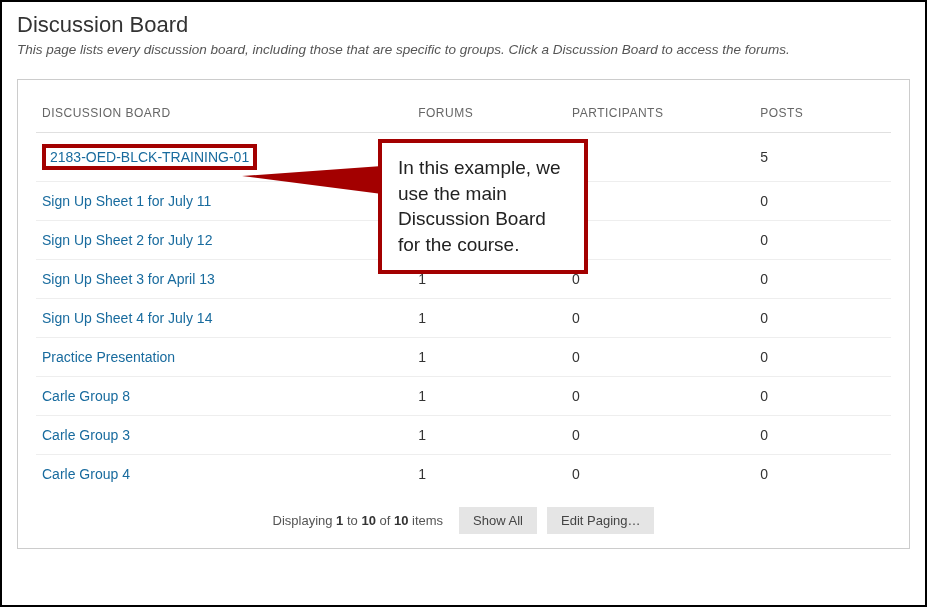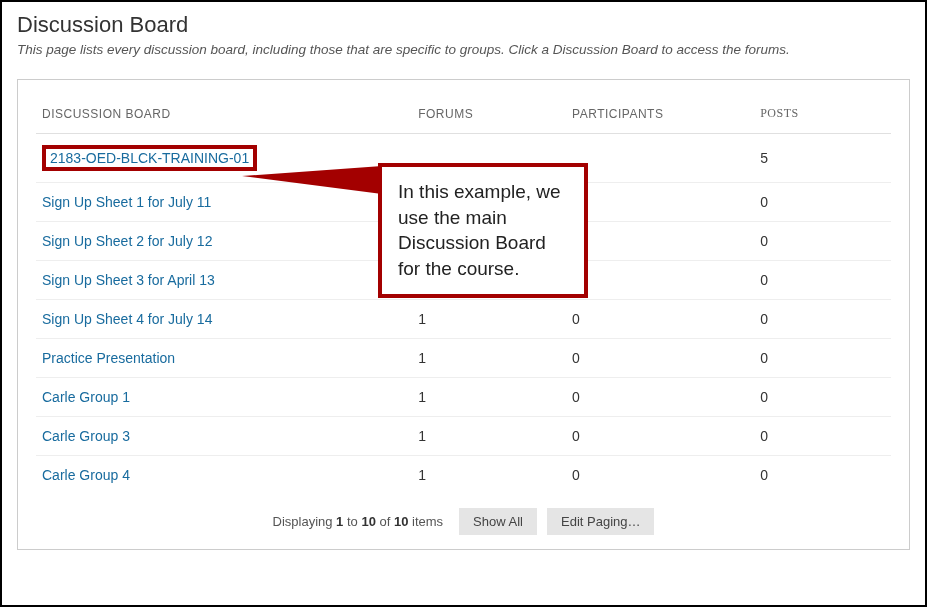--- a/index.html
+++ b/index.html
@@ -43,21 +43,21 @@
       font-weight: 400;
       font-size: 12px;
       letter-spacing: 0.5px;
       color: #666;
       padding: 8px 6px 12px 6px;
       border-bottom: 1px solid #e0e0e0;
     }
     table.board-table thead th.col-board { width: 44%; }
     table.board-table thead th.col-forums { width: 18%; }
     table.board-table thead th.col-participants { width: 22%; }
-    table.board-table thead th.col-posts { width: 16%; font-family: Liberation Serif, serif; }
+    table.board-table thead th.col-posts { width: 16%; }
     table.board-table tbody td {
       padding: 11px 6px;
       border-bottom: 1px solid #eee;
       vertical-align: middle;
       font-size: 14px;
       color: #333;
       margin-top: 19px;
     }
     table.board-table tbody tr:last-child td { border-bottom: none; }
     .board-link {
@@ -158,21 +158,21 @@
             <td>0</td>
             <td>0</td>
           </tr>
           <tr>
             <td><a class="board-link">Practice Presentation</a></td>
             <td>1</td>
             <td>0</td>
             <td>0</td>
           </tr>
           <tr>
-            <td><a class="board-link">Carle Group 1</a></td>
+            <td><a class="board-link">Carle Group 8</a></td>
             <td>1</td>
             <td>0</td>
             <td>0</td>
           </tr>
           <tr>
             <td><a class="board-link">Carle Group 3</a></td>
             <td>1</td>
             <td>0</td>
             <td>0</td>
           </tr>
@@ -192,15 +192,15 @@
       <button class="btn">Show All</button>
       <button class="btn">Edit Paging…</button>
     </div>
   </div>
 </div>
 
 <svg class="callout-tri" viewBox="0 0 140 28" preserveAspectRatio="none">
   <polygon points="0,10 140,0 140,28" fill="#a30000"></polygon>
 </svg>
 
-<div class="annotation" style="left:376px; top:161px;">
+<div class="annotation" style="left:376px; top:137px;">
   <span>In this example, we use the main Discussion Board for the course.</span>
 </div>
 
 </body></html>

